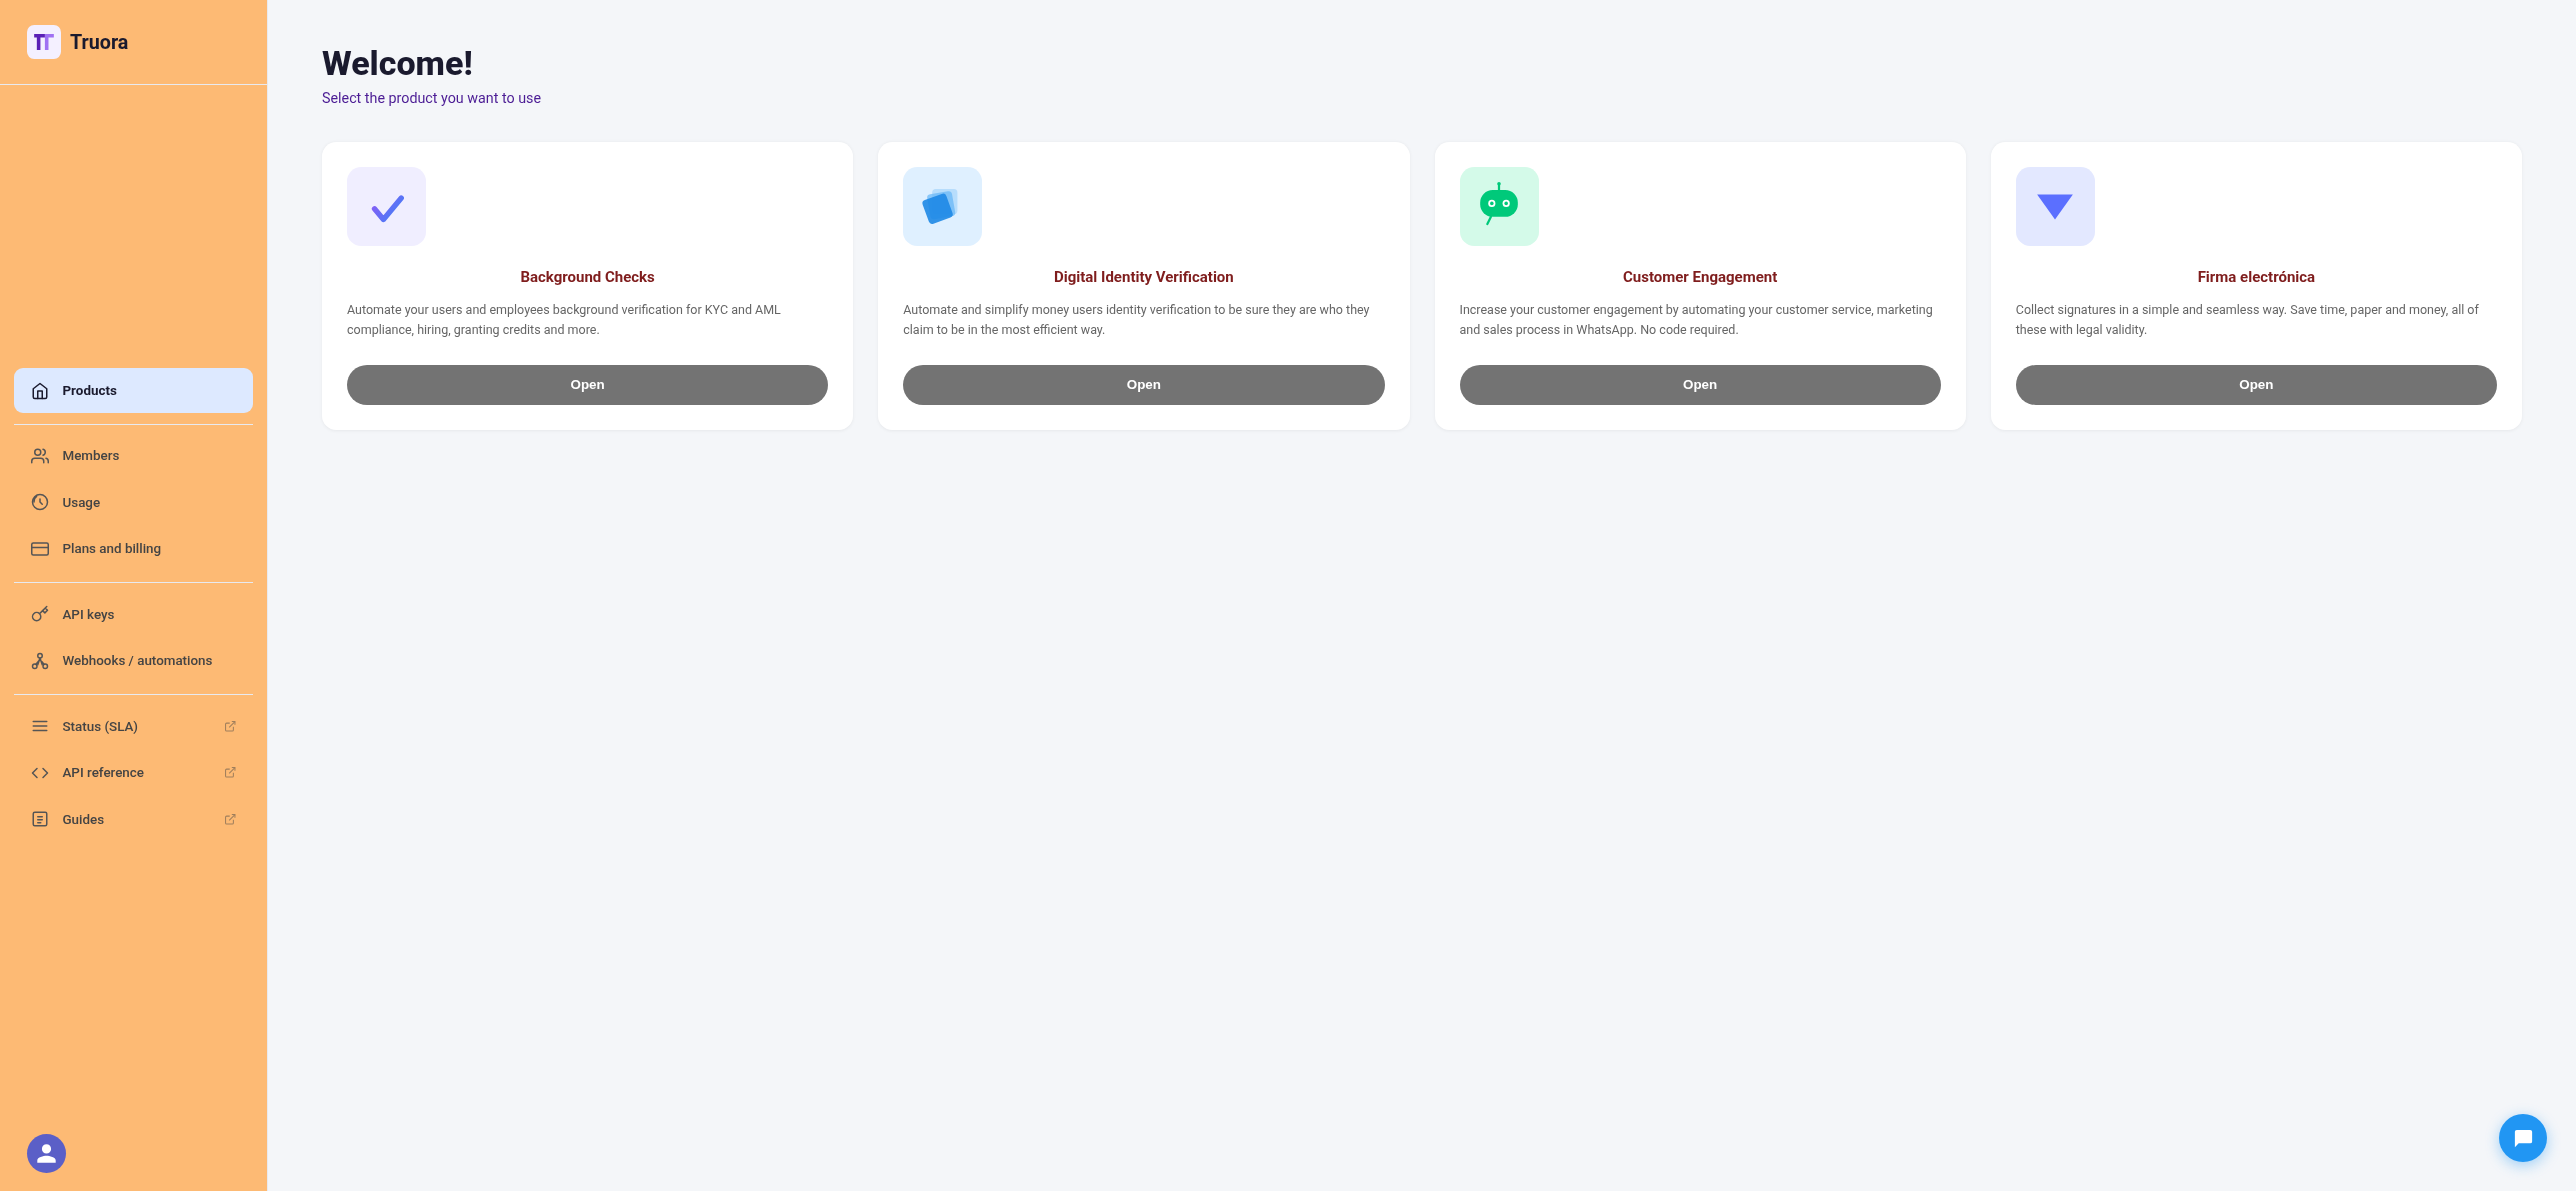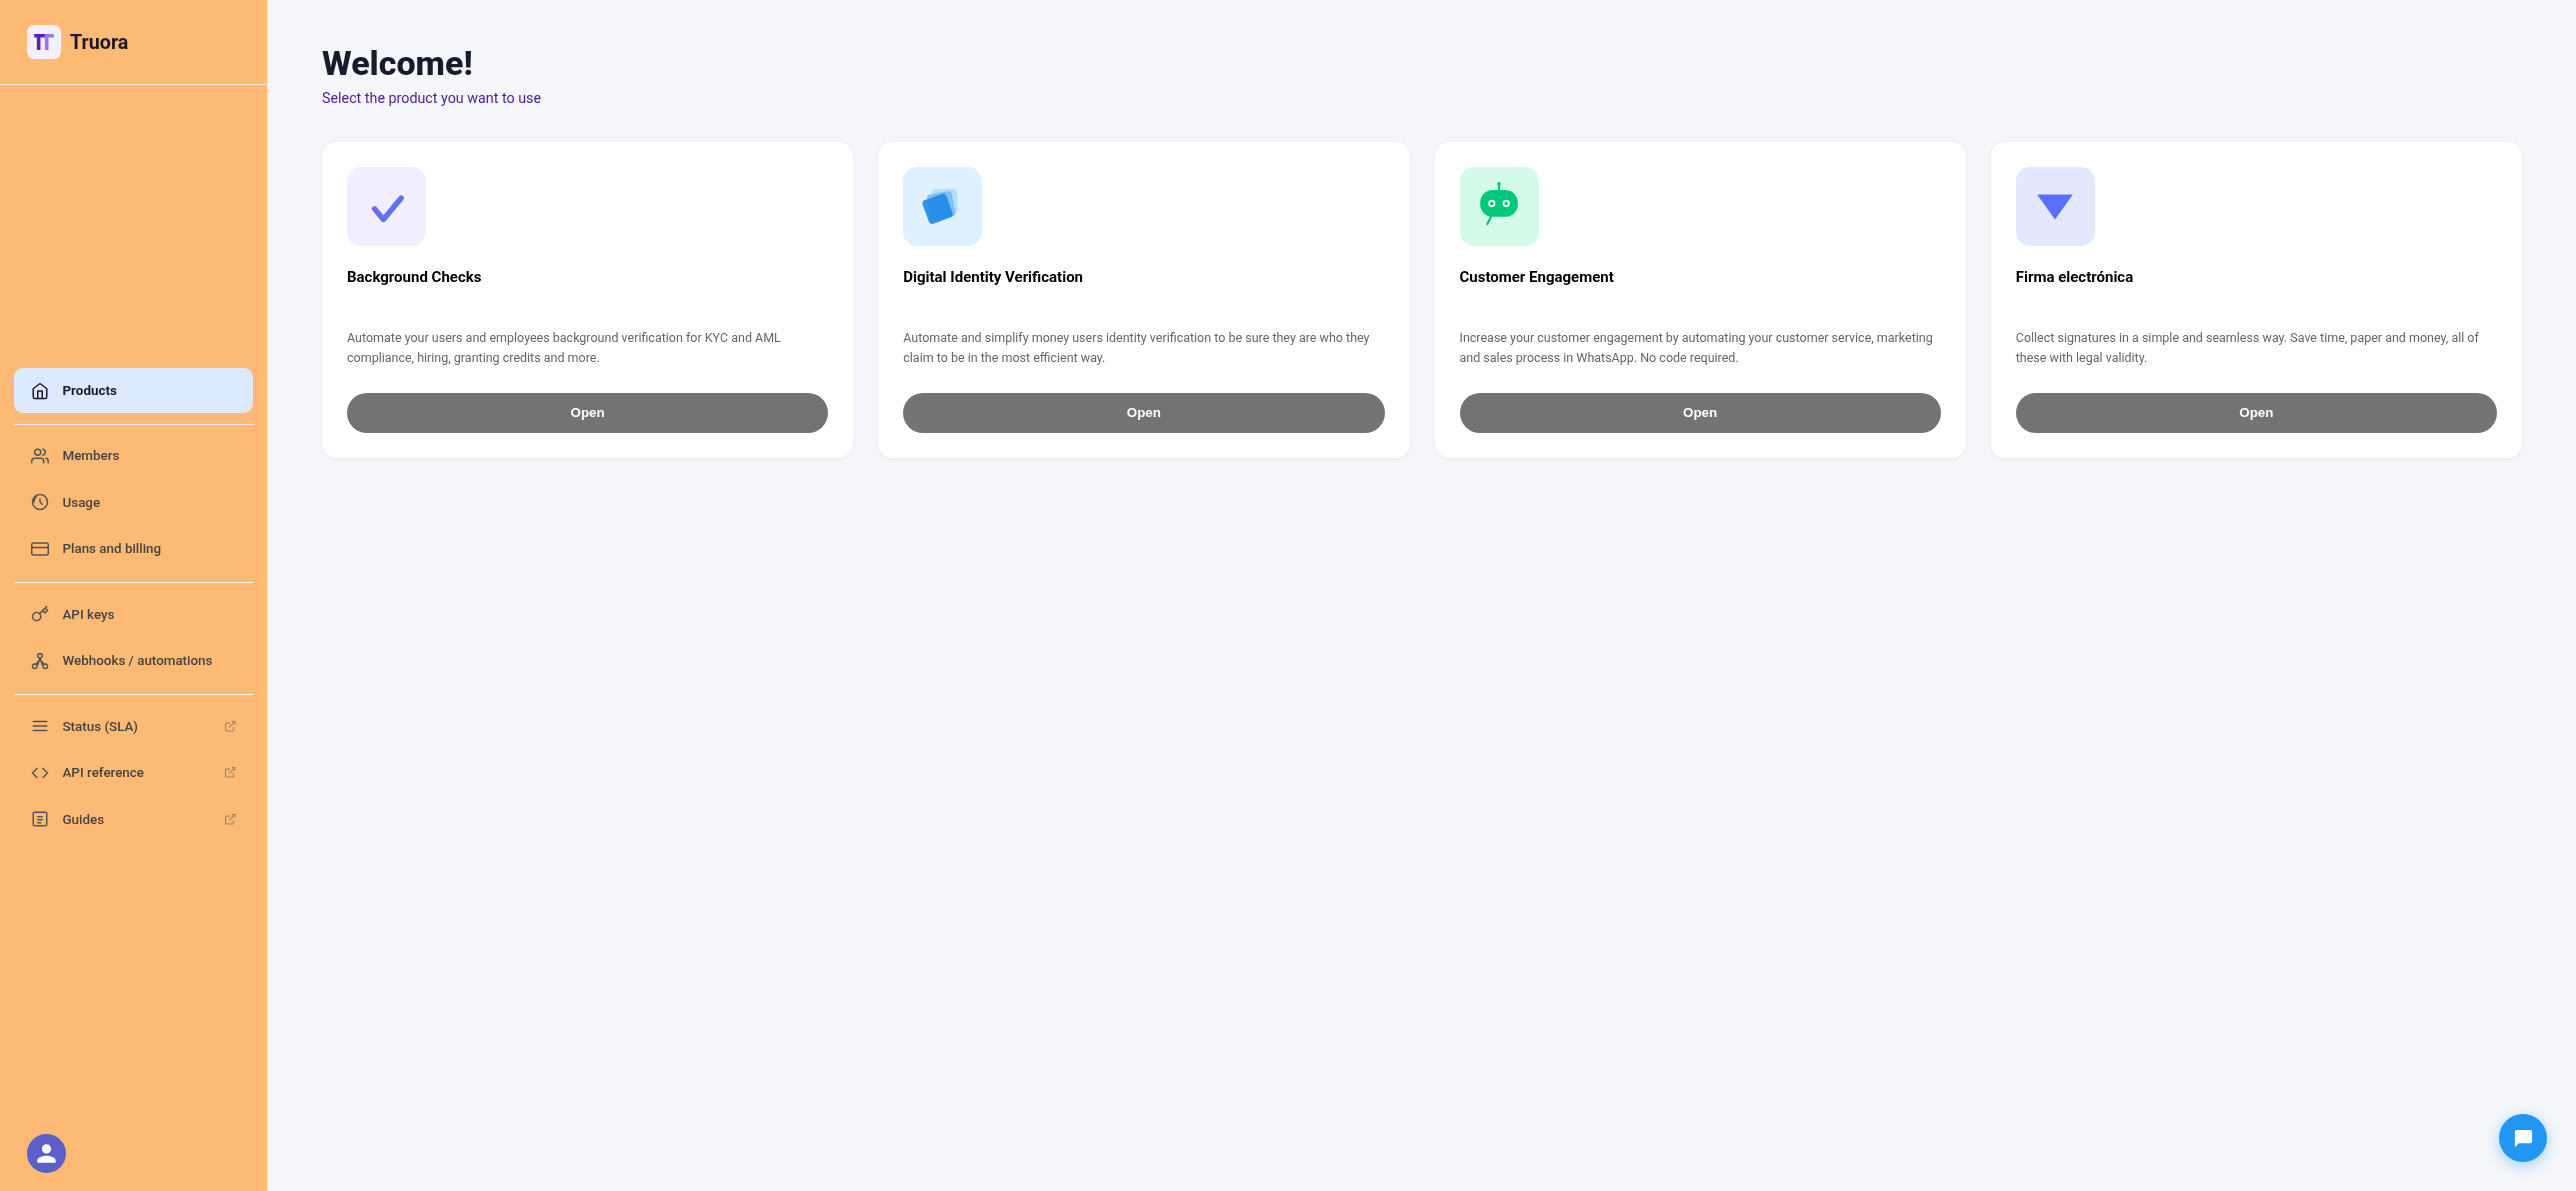--- a/index.html
+++ b/index.html
@@ -150,31 +150,31 @@
       border-radius: 14.3px;
       display: flex;
       align-items: center;
       justify-content: center;
       margin-bottom: 21.5px;
     }
 
     .product-name {
       font-size: 15px;
       font-weight: 700;
-      color: #000000;
+      color: #7f1d1d;
       margin-bottom: 14.3px;
+      text-align: center;
     }
 
     .product-desc {
       font-size: 12.5px;
       color: #666;
       line-height: 1.6;
       flex: 1;
       margin-bottom: 25px;
-      margin-top: 28px;
     }
 
     .open-btn {
       background: #737373;
       color: #fff;
       border: none;
       border-radius: 27px;
       padding: 12.5px 0;
       font-size: 13.4px;
       font-weight: 600;

